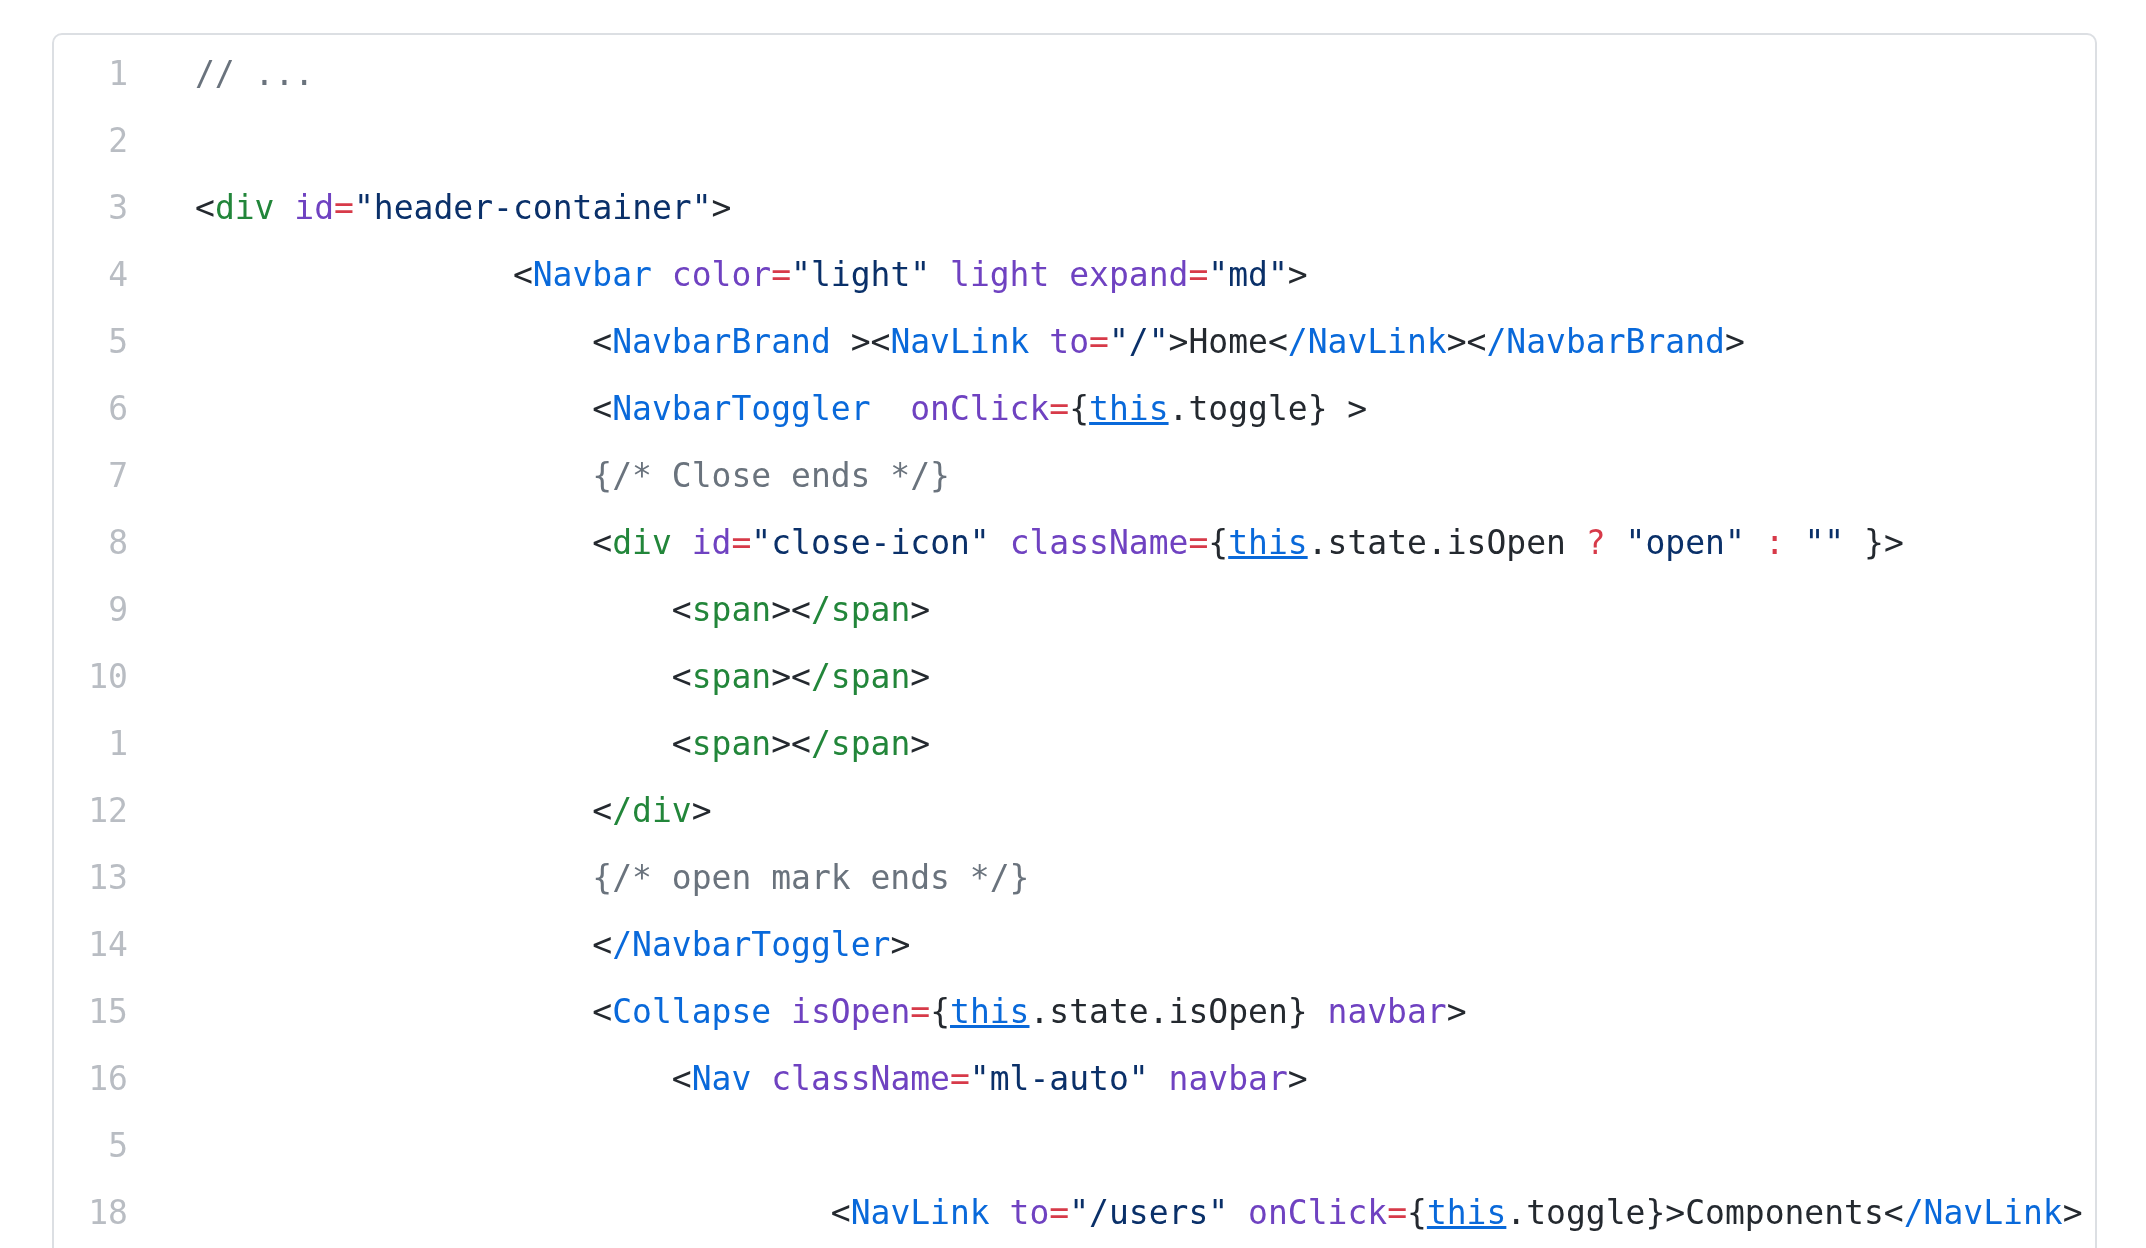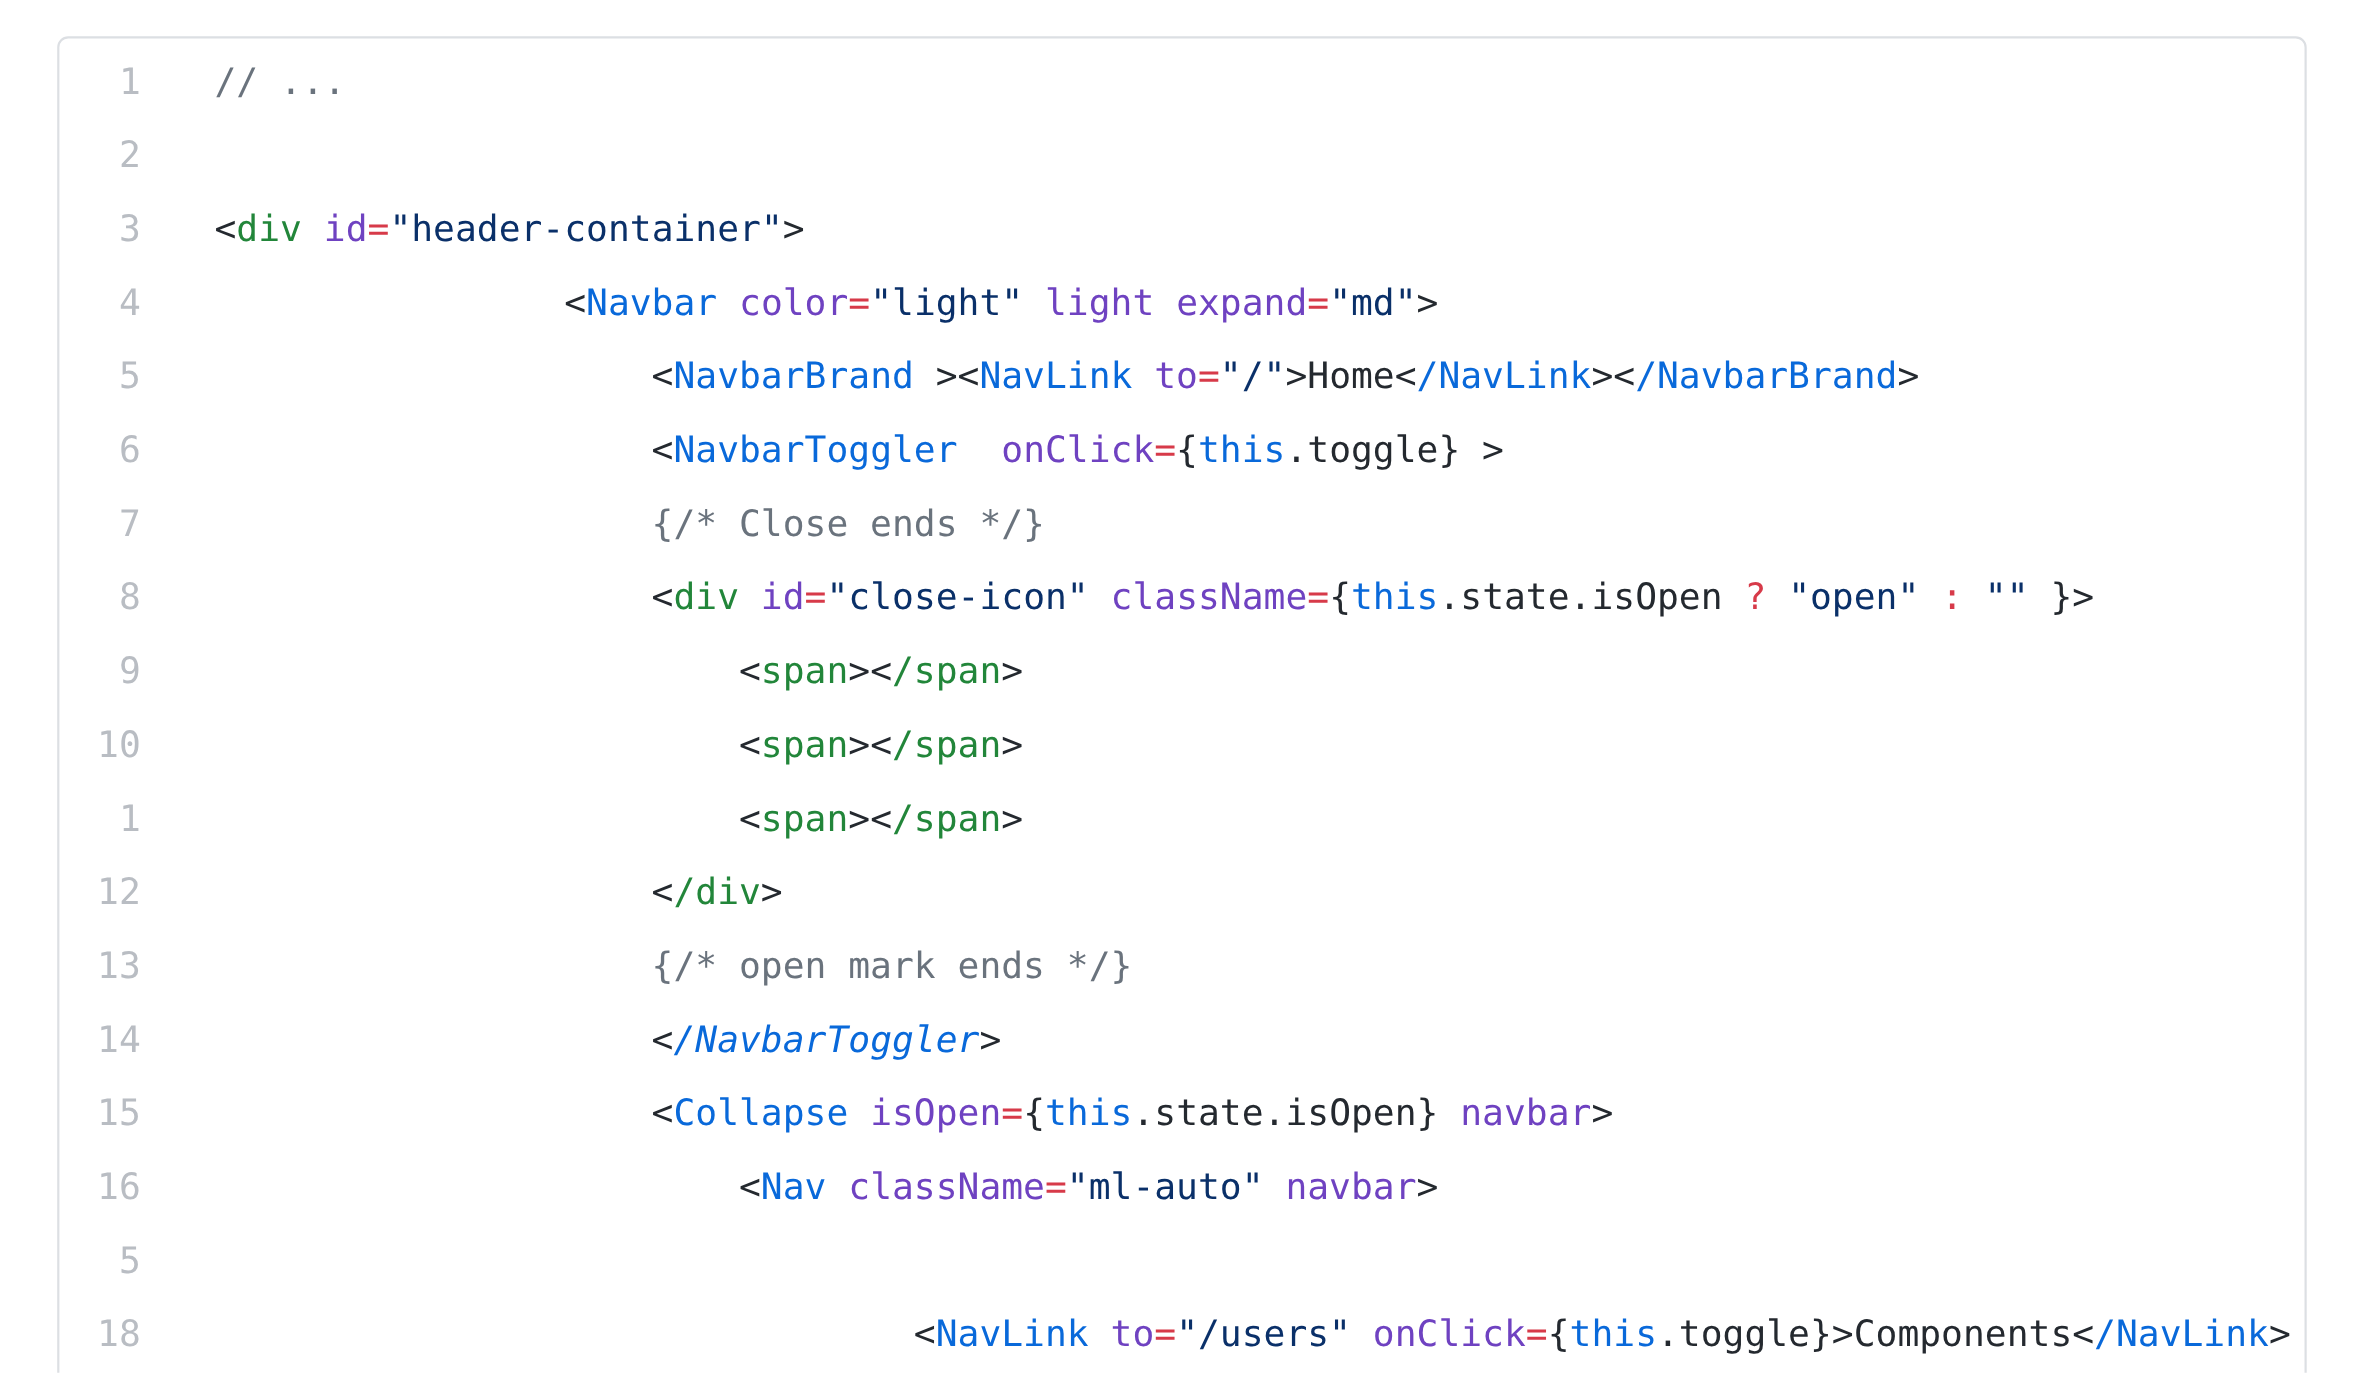--- a/index.html
+++ b/index.html
@@ -48,40 +48,40 @@
     padding-left: 67px;
     color: var(--c-text, #24292f);
   }
   .tok-text      { color: var(--c-text, #24292f); }
   .tok-tag       { color: var(--c-tag, #22863a); }
   .tok-component { color: var(--c-component, #0969da); }
   .tok-attribute { color: var(--c-attribute, #6f42c1); }
   .tok-operator  { color: var(--c-operator, #d73a49); }
   .tok-string    { color: var(--c-string, #0a3069); }
   .tok-comment   { color: var(--c-comment, #6a737d); }
-  .tok-keyword   { color: var(--c-component, #0969da); }
+  .tok-keyword   { color: var(--c-component, #0969da); text-decoration: underline; }
 </style>
 </head>
 <body>
 
 <div class="code-card">
   <div class="code-body">
       <div class="line"><span class="ln">1</span><span class="code" style="padding-left: calc(0ch + 67px);"><span class="tok-comment">// ...</span></span></div>
       <div class="line"><span class="ln">2</span><span class="code" style="padding-left: calc(0ch + 67px);"></span></div>
       <div class="line"><span class="ln">3</span><span class="code" style="padding-left: calc(0ch + 67px);"><span class="tok-text">&lt;</span><span class="tok-tag">div</span><span class="tok-text"> </span><span class="tok-attribute">id</span><span class="tok-operator">=</span><span class="tok-string">"header-container"</span><span class="tok-text">&gt;</span></span></div>
       <div class="line"><span class="ln">4</span><span class="code" style="padding-left: calc(16ch + 67px);"><span class="tok-text">&lt;</span><span class="tok-component">Navbar</span><span class="tok-text"> </span><span class="tok-attribute">color</span><span class="tok-operator">=</span><span class="tok-string">"light"</span><span class="tok-text"> </span><span class="tok-attribute">light</span><span class="tok-text"> </span><span class="tok-attribute">expand</span><span class="tok-operator">=</span><span class="tok-string">"md"</span><span class="tok-text">&gt;</span></span></div>
       <div class="line"><span class="ln">5</span><span class="code" style="padding-left: calc(20ch + 67px);"><span class="tok-text">&lt;</span><span class="tok-component">NavbarBrand</span><span class="tok-text"> &gt;&lt;</span><span class="tok-component">NavLink</span><span class="tok-text"> </span><span class="tok-attribute">to</span><span class="tok-operator">=</span><span class="tok-string">"/"</span><span class="tok-text">&gt;Home&lt;</span><span class="tok-component">/NavLink</span><span class="tok-text">&gt;&lt;</span><span class="tok-component">/NavbarBrand</span><span class="tok-text">&gt;</span></span></div>
       <div class="line"><span class="ln">6</span><span class="code" style="padding-left: calc(20ch + 67px);"><span class="tok-text">&lt;</span><span class="tok-component">NavbarToggler</span><span class="tok-text">  </span><span class="tok-attribute">onClick</span><span class="tok-operator">=</span><span class="tok-text">{</span><span class="tok-keyword">this</span><span class="tok-text">.toggle} &gt;</span></span></div>
       <div class="line"><span class="ln">7</span><span class="code" style="padding-left: calc(20ch + 67px);"><span class="tok-comment">{/* Close ends */}</span></span></div>
       <div class="line"><span class="ln">8</span><span class="code" style="padding-left: calc(20ch + 67px);"><span class="tok-text">&lt;</span><span class="tok-tag">div</span><span class="tok-text"> </span><span class="tok-attribute">id</span><span class="tok-operator">=</span><span class="tok-string">"close-icon"</span><span class="tok-text"> </span><span class="tok-attribute">className</span><span class="tok-operator">=</span><span class="tok-text">{</span><span class="tok-keyword">this</span><span class="tok-text">.state.isOpen </span><span class="tok-operator">?</span><span class="tok-text"> </span><span class="tok-string">"open"</span><span class="tok-text"> </span><span class="tok-operator">:</span><span class="tok-text"> </span><span class="tok-string">""</span><span class="tok-text"> }&gt;</span></span></div>
       <div class="line"><span class="ln">9</span><span class="code" style="padding-left: calc(24ch + 67px);"><span class="tok-text">&lt;</span><span class="tok-tag">span</span><span class="tok-text">&gt;&lt;</span><span class="tok-tag">/span</span><span class="tok-text">&gt;</span></span></div>
       <div class="line"><span class="ln">10</span><span class="code" style="padding-left: calc(24ch + 67px);"><span class="tok-text">&lt;</span><span class="tok-tag">span</span><span class="tok-text">&gt;&lt;</span><span class="tok-tag">/span</span><span class="tok-text">&gt;</span></span></div>
       <div class="line"><span class="ln">1</span><span class="code" style="padding-left: calc(24ch + 67px);"><span class="tok-text">&lt;</span><span class="tok-tag">span</span><span class="tok-text">&gt;&lt;</span><span class="tok-tag">/span</span><span class="tok-text">&gt;</span></span></div>
       <div class="line"><span class="ln">12</span><span class="code" style="padding-left: calc(20ch + 67px);"><span class="tok-text">&lt;</span><span class="tok-tag">/div</span><span class="tok-text">&gt;</span></span></div>
       <div class="line"><span class="ln">13</span><span class="code" style="padding-left: calc(20ch + 67px);"><span class="tok-comment">{/* open mark ends */}</span></span></div>
-      <div class="line"><span class="ln">14</span><span class="code" style="padding-left: calc(20ch + 67px); font-style: italic;"><span class="tok-text">&lt;</span><span class="tok-component">/NavbarToggler</span><span class="tok-text">&gt;</span></span></div>
+      <div class="line"><span class="ln">14</span><span class="code" style="padding-left: calc(20ch + 67px);"><span class="tok-text">&lt;</span><span class="tok-component">/NavbarToggler</span><span class="tok-text">&gt;</span></span></div>
       <div class="line"><span class="ln">15</span><span class="code" style="padding-left: calc(20ch + 67px);"><span class="tok-text">&lt;</span><span class="tok-component">Collapse</span><span class="tok-text"> </span><span class="tok-attribute">isOpen</span><span class="tok-operator">=</span><span class="tok-text">{</span><span class="tok-keyword">this</span><span class="tok-text">.state.isOpen} </span><span class="tok-attribute">navbar</span><span class="tok-text">&gt;</span></span></div>
       <div class="line"><span class="ln">16</span><span class="code" style="padding-left: calc(24ch + 67px);"><span class="tok-text">&lt;</span><span class="tok-component">Nav</span><span class="tok-text"> </span><span class="tok-attribute">className</span><span class="tok-operator">=</span><span class="tok-string">"ml-auto"</span><span class="tok-text"> </span><span class="tok-attribute">navbar</span><span class="tok-text">&gt;</span></span></div>
       <div class="line"><span class="ln">5</span></div>
       <div class="line"><span class="ln">18</span><span class="code" style="padding-left: calc(32ch + 67px);"><span class="tok-text">&lt;</span><span class="tok-component">NavLink</span><span class="tok-text"> </span><span class="tok-attribute">to</span><span class="tok-operator">=</span><span class="tok-string">"/users"</span><span class="tok-text"> </span><span class="tok-attribute">onClick</span><span class="tok-operator">=</span><span class="tok-text">{</span><span class="tok-keyword">this</span><span class="tok-text">.toggle}&gt;Components&lt;</span><span class="tok-component">/NavLink</span><span class="tok-text">&gt;</span></span></div>
       <div class="line"><span class="ln">19</span><span class="code" style="padding-left: calc(28ch + 67px);"></span></div>
     </div>
 </div>
 
 </body></html>

